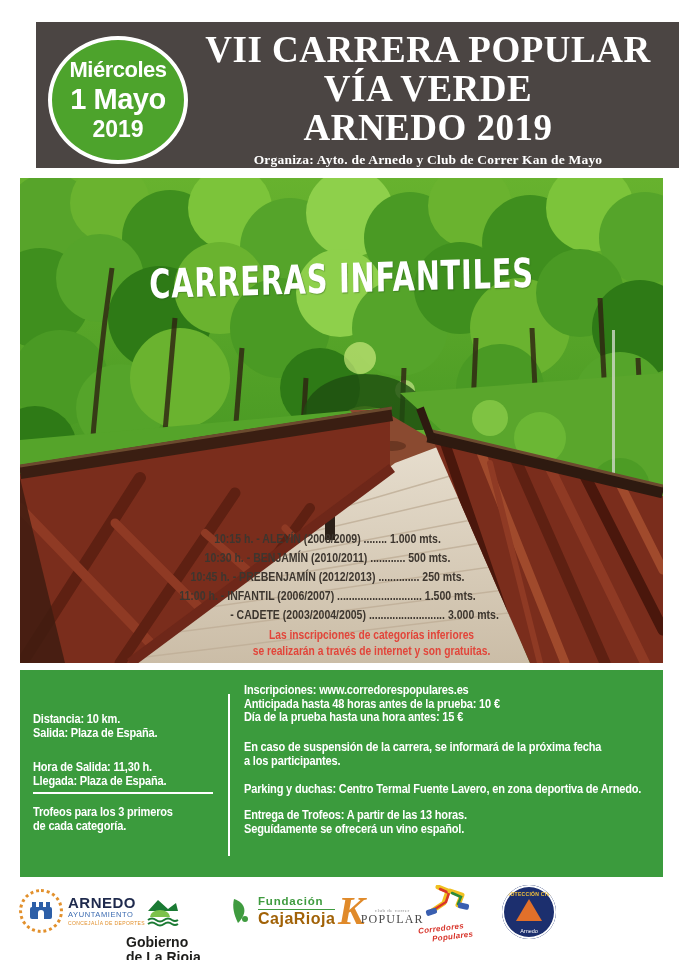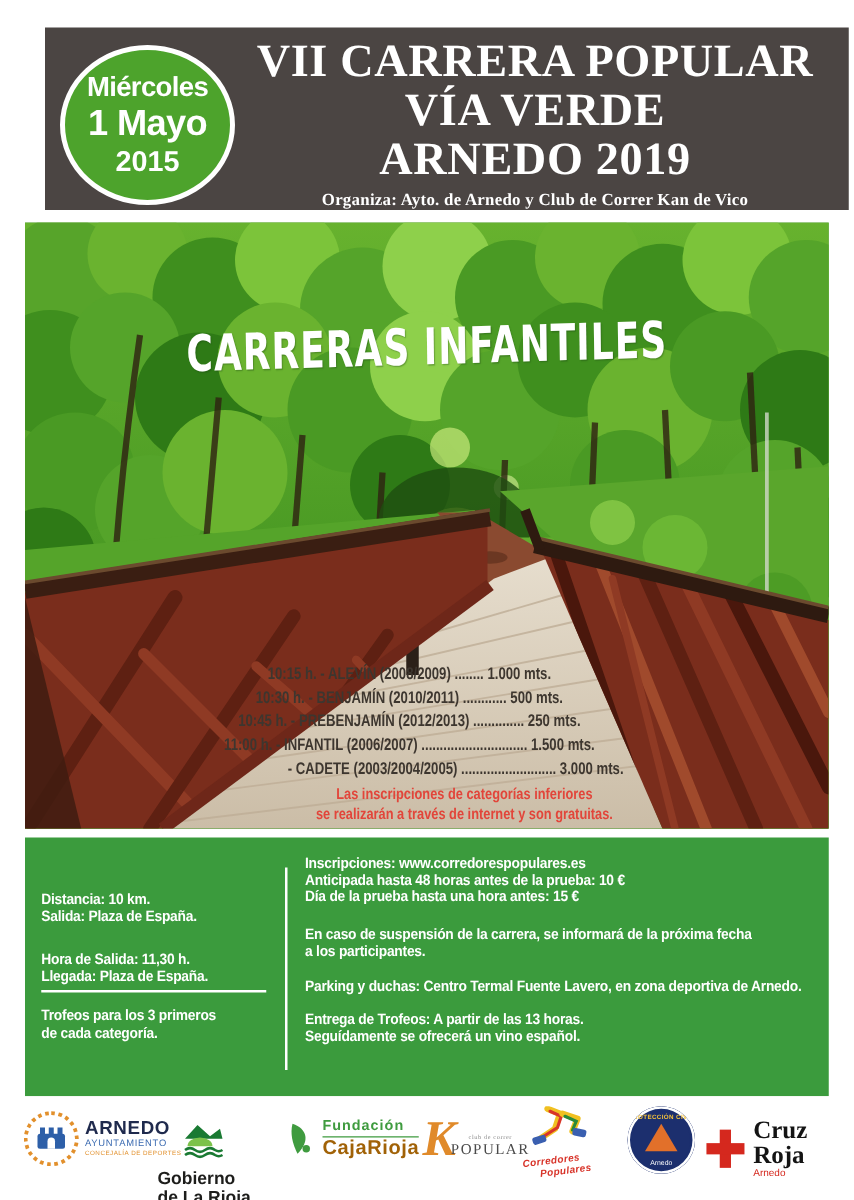--- a/index.html
+++ b/index.html
@@ -84,27 +84,27 @@
 </style>
 </head>
 <body>
 
 <div class="poster">
 
   <div class="header">
     <div class="badge">
       <div class="b1">Miércoles</div>
       <div class="b2">1 Mayo</div>
-      <div class="b3">2015</div>
+      <div class="b3">2019</div>
     </div>
     <div class="titles">
       <div class="t-line">VII CARRERA POPULAR</div>
       <div class="t-line">VÍA VERDE</div>
       <div class="t-line">ARNEDO 2019</div>
-      <div class="t-sub">Organiza: Ayto. de Arnedo y Club de Correr Kan de Vico</div>
+      <div class="t-sub">Organiza: Ayto. de Arnedo y Club de Correr Kan de Mayo</div>
     </div>
   </div>
 
   <div class="photo">
     <svg class="scene" width="643" height="485" viewBox="0 0 643 485" xmlns="http://www.w3.org/2000/svg">
       <defs>
         <linearGradient id="canopy" x1="0" y1="0" x2="0" y2="1">
           <stop offset="0" stop-color="#67b22e"></stop>
           <stop offset=".55" stop-color="#4a9a24"></stop>
           <stop offset="1" stop-color="#3a8a1e"></stop>
@@ -346,25 +346,15 @@
     </div>
 
     <div class="logo proteccion">
       <div class="pc-circle">
         <div class="pc-arc">PROTECCIÓN CIVIL</div>
         <div class="pc-tri"></div>
         <div class="pc-sub">Arnedo</div>
       </div>
     </div>
 
-    <div class="logo cruzroja">
-      <svg width="34" height="34" viewBox="0 0 34 34">
-        <rect x="12" y="0" width="10" height="34" fill="#d5281e"></rect>
-        <rect x="0" y="12" width="34" height="10" fill="#d5281e"></rect>
-      </svg>
-      <div>
-        <div class="cr-text">Cruz Roja</div>
-        <div class="cr-sub">Arnedo</div>
-      </div>
-    </div>
 
   </div>
 </div>
 
 </body></html>

